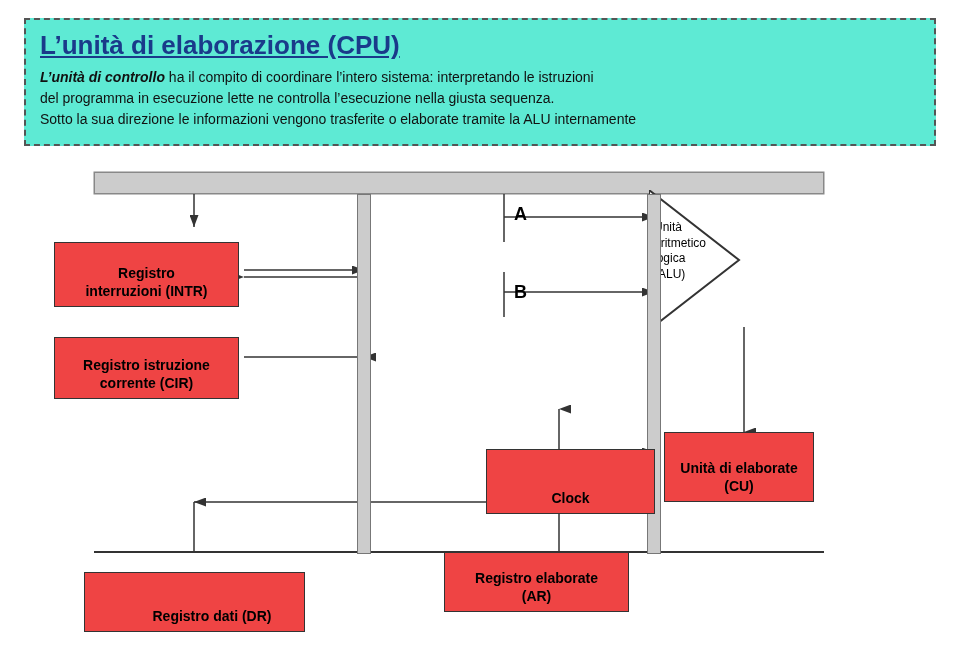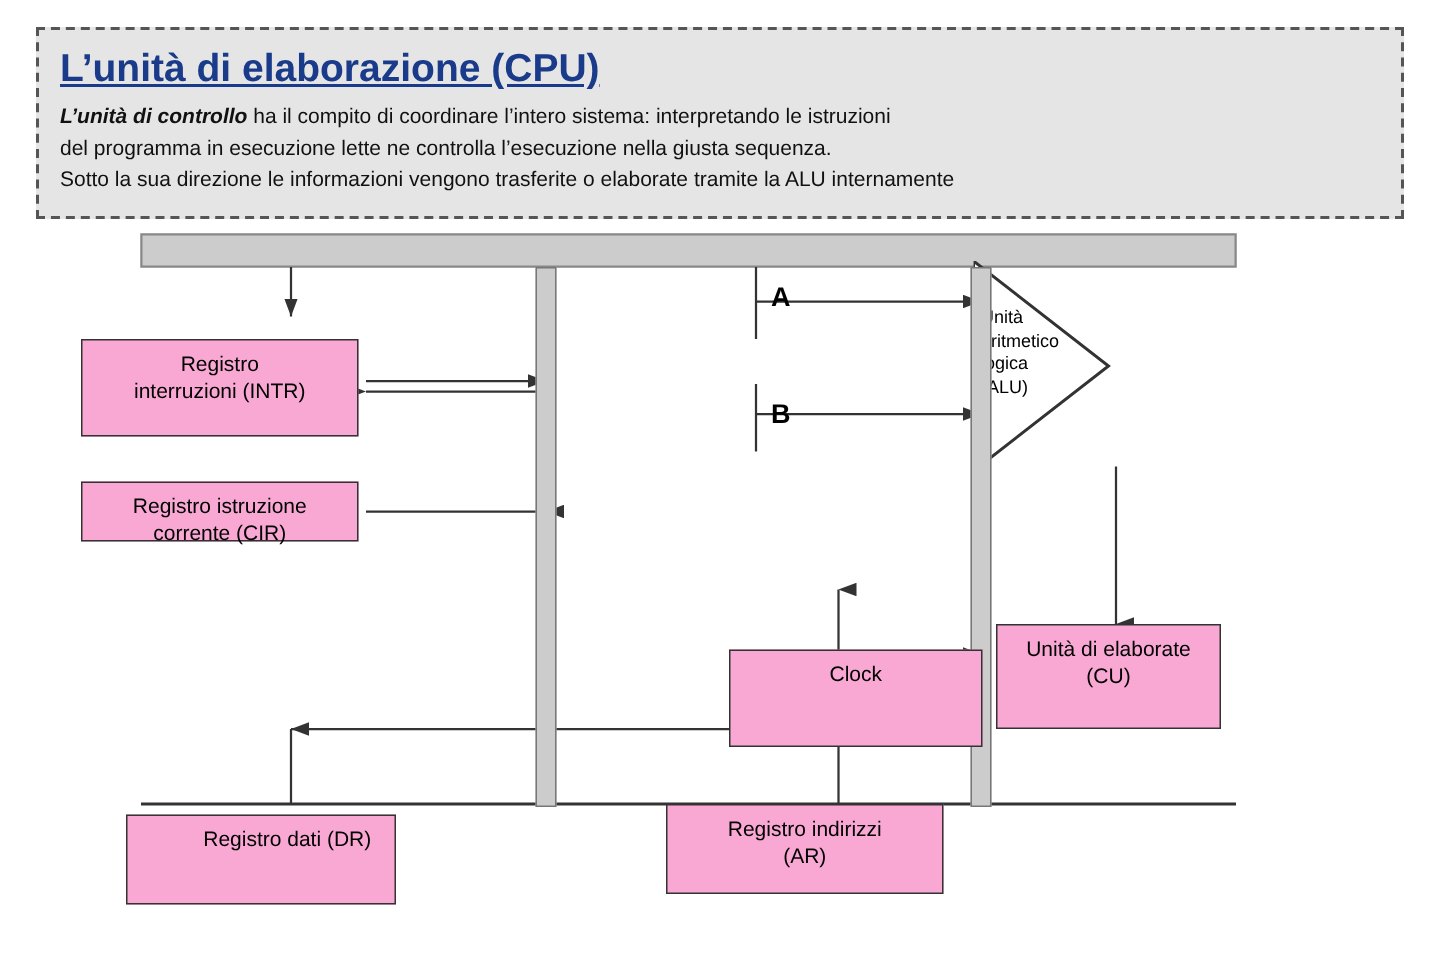--- a/index.html
+++ b/index.html
@@ -16,22 +16,22 @@
       width: 960px;
       height: 651px;
       position: relative;
       padding: 18px 24px 10px 24px;
     }
 
     
     .header {
       border: 2px dashed #555;
       padding: 10px 14px 14px 14px;
-      margin-bottom: 0;
-      background: #e5e5e5;
+      margin-bottom: 16px;
+      background: #5eead4;
     }
 
     .title {
       font-size: 26px;
       font-weight: bold;
       color: #1a3a8a;
       text-decoration: underline;
       margin-bottom: 6px;
     }
 
@@ -50,28 +50,29 @@
     .diagram {
       position: relative;
       width: 100%;
       height: 420px;
     }
 
     
     .box {
       position: absolute;
       border: 1.5px solid #333;
-      background: #f9a8d4;
+      background: #ef4444;
       display: flex;
-      align-items: flex-start;
+      align-items: flex-end;
       justify-content: center;
       text-align: center;
       font-size: 14px;
       padding: 6px 8px;
       line-height: 1.3;
+      font-weight: bold;
     }
 
     
     .arrows-svg {
       position: absolute;
       top: 0;
       left: 0;
       width: 100%;
       height: 100%;
       pointer-events: none;
@@ -156,21 +157,21 @@
       <line x1="630" y1="32" x2="630" y2="55" stroke="#333" stroke-width="1.5"></line>
     </svg>
 
     <div style="position:absolute; top:10px; left:70px; width:730px; height:22px; background:#ccc; border:1px solid #888;"></div>
 
     <div class="box" style="left:30px; top:80px; width:185px; height:65px;">
       <span style="white-space:pre-line;">Registro
 interruzioni (INTR)</span>
     </div>
 
-    <div class="box" style="left:30px; top:175px; width:185px; height:40px;">
+    <div class="box" style="left:30px; top:175px; width:185px; height:62px;">
       <span style="white-space:pre-line;">Registro istruzione
 corrente (CIR)</span>
     </div>
 
     <div style="position:absolute; left:333px; top:32px; width:14px; height:360px; background:#ccc; border:1px solid #777;"></div>
 
     <div style="position:absolute; left:490px; top:42px; font-size:18px; font-weight:bold;">
       <span>A</span>
     </div>
 
@@ -191,23 +192,23 @@
 
     <div class="box" style="left:462px; top:247px; width:169px; height:65px;margin-top:40px;">
       <span>Clock</span>
     </div>
 
     <div class="box" style="left:640px; top:270px; width:150px; height:70px;">
       <span style="white-space:pre-line;">Unità di elaborate
 (CU)</span>
     </div>
 
-    <div class="box" style="left:60px; top:397px; width:180px; height:60px;padding-left:43px;">
+    <div class="box" style="left:60px; top:410px; width:221px; height:60px;padding-left:43px;">
       <span>Registro dati (DR)</span>
     </div>
 
     <div class="box" style="left:420px; top:390px; width:185px; height:60px;">
-      <span style="white-space:pre-line;">Registro indirizzi
+      <span style="white-space:pre-line;">Registro elaborate
 (AR)</span>
     </div>
 
   </div>
 </div>
 
 </body></html>

